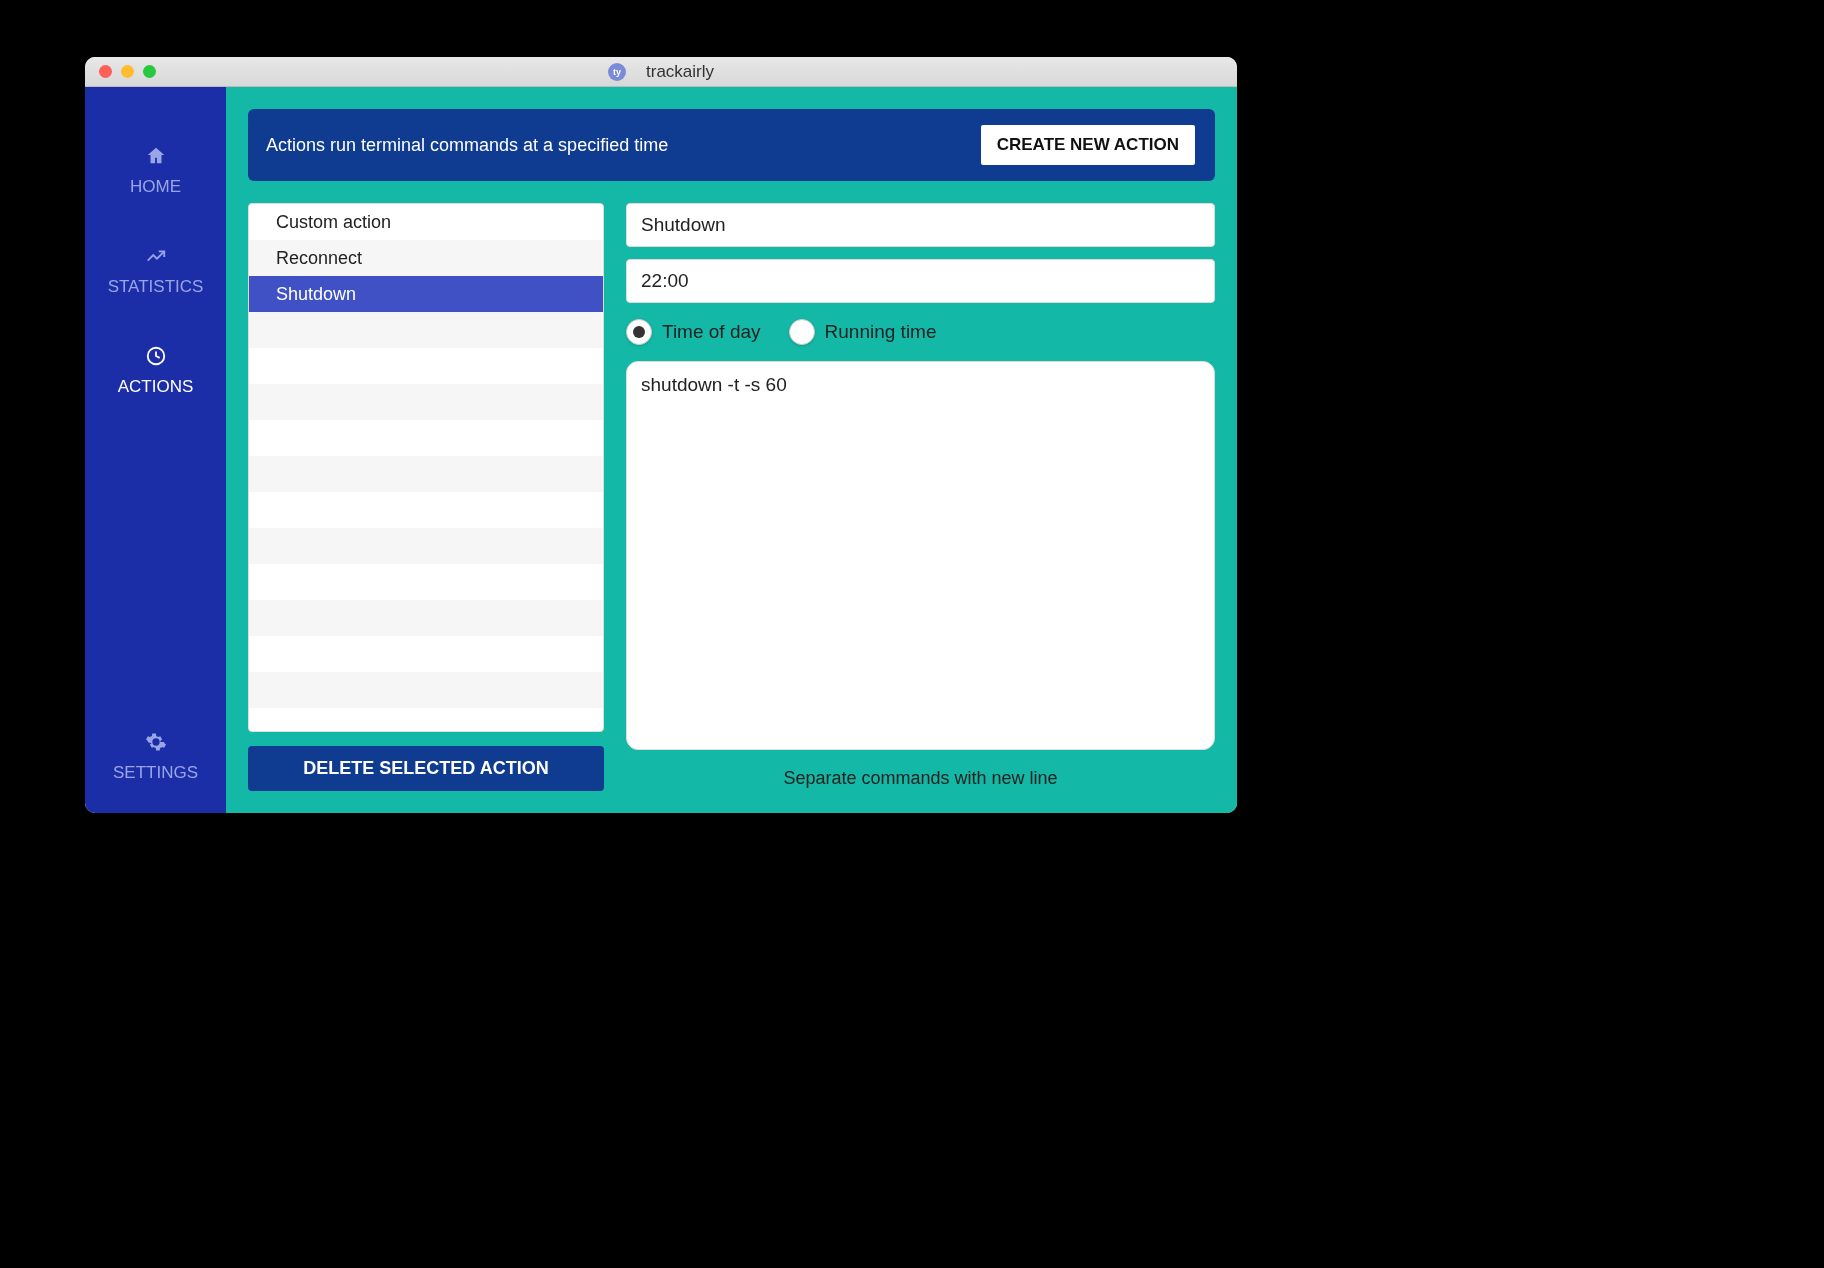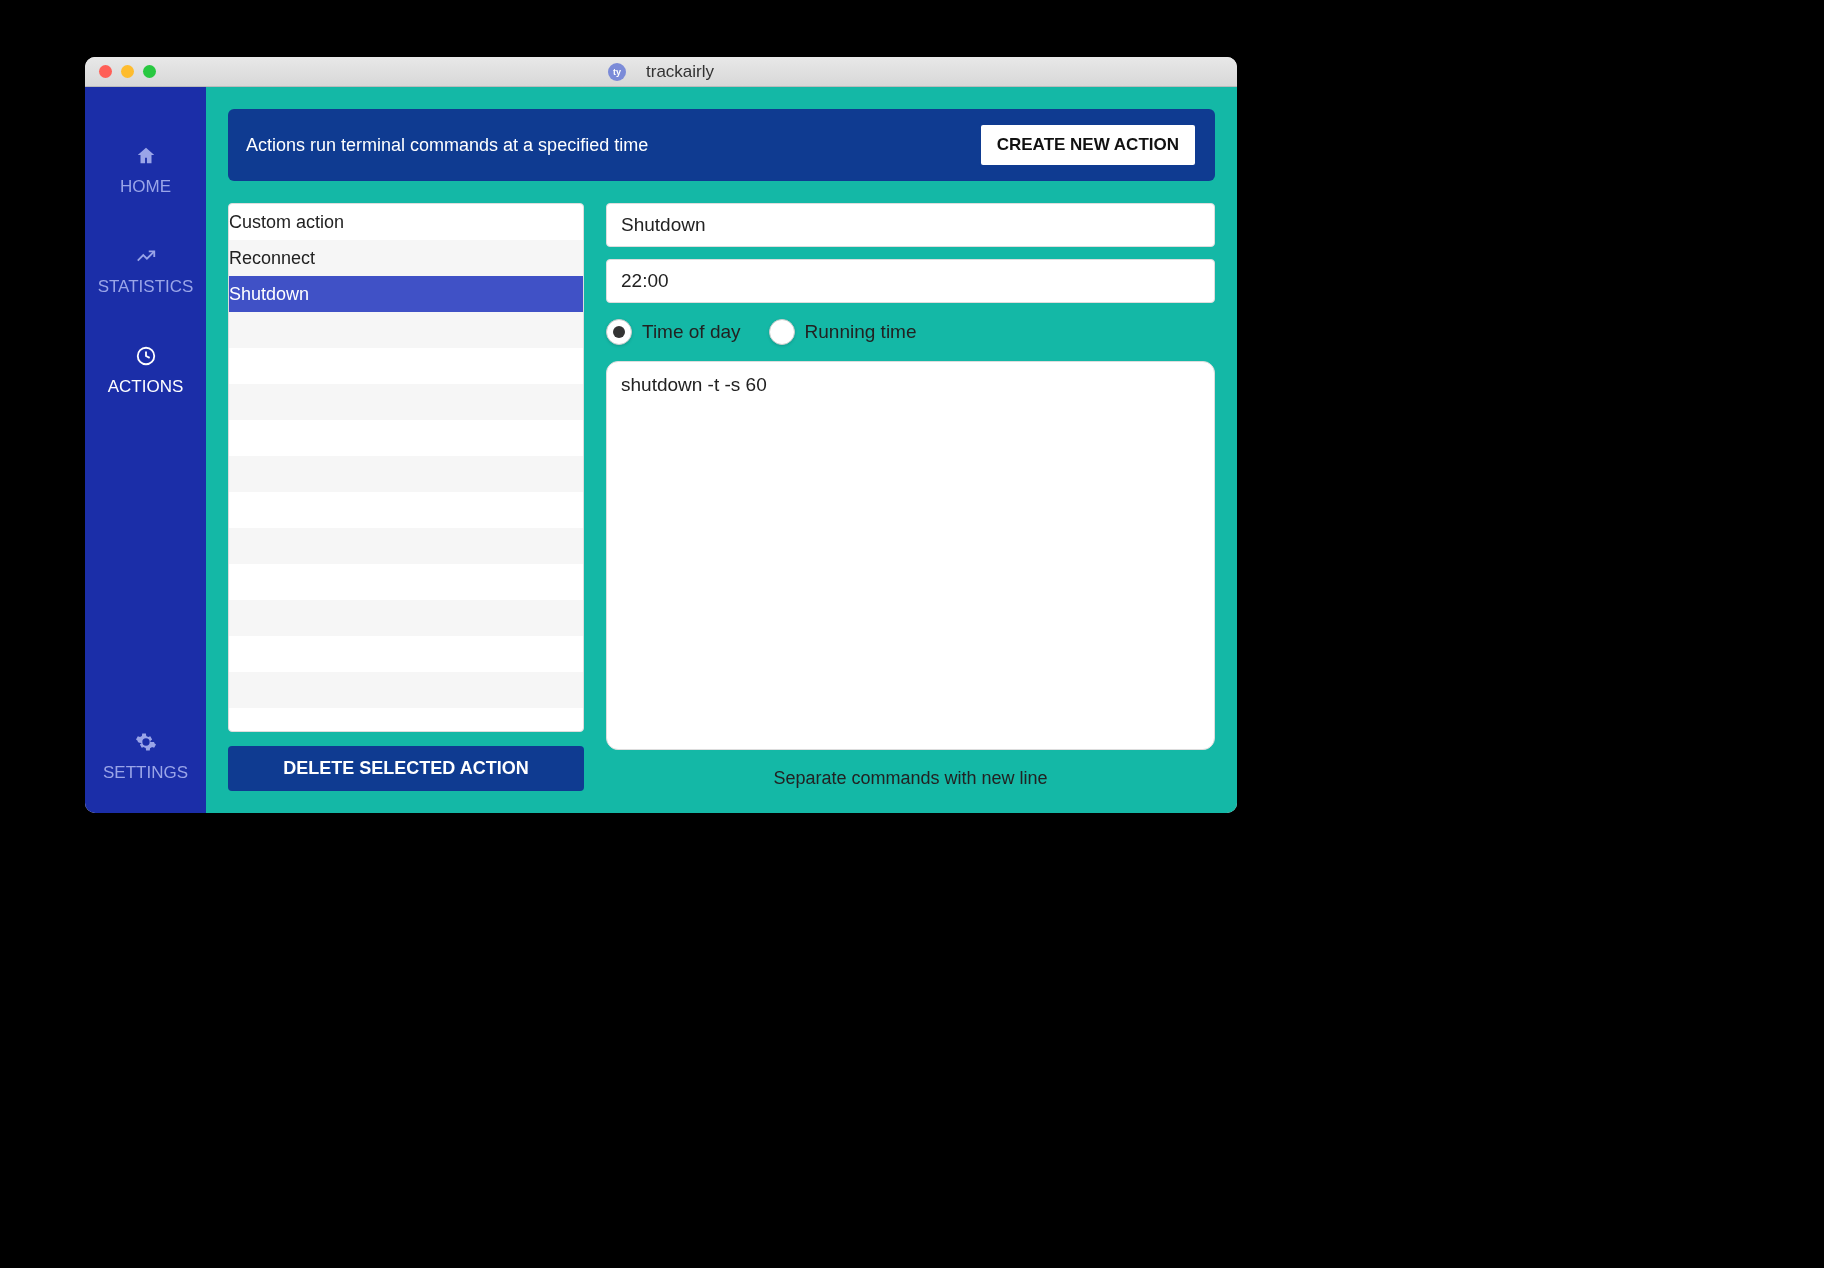--- a/index.html
+++ b/index.html
@@ -56,21 +56,21 @@
   display: flex; align-items: center; justify-content: center;
   color: #fff; font-size: 9px; font-weight: bold;
 }
 .apptitle { font-size: 17px; color: #333; }
 .body {
   flex: 1;
   display: flex;
   min-height: 0;
 }
 .sidebar {
-  width: 121px;
+  width: 141px;
   background: #1b2ea8;
   display: flex;
   flex-direction: column;
   padding-top: 40px;
 }
 .navitem {
   display: flex;
   flex-direction: column;
   align-items: center;
   gap: 10px;
@@ -125,21 +125,21 @@
   flex: 1;
   background: #fff;
   border: 1px solid #ddd;
   border-radius: 4px;
   overflow: hidden;
 }
 .actionrow {
   height: 36px;
   display: flex;
   align-items: center;
-  padding: 0 0;
+  padding: 0 27px;
   font-size: 18px;
   color: #222;
   cursor: pointer;
 }
 .actionrow:nth-child(even) { background: #f6f6f6; }
 .actionrow.selected { background: #4051c6; color: #fff; }
 .actionrow.blank { cursor: default; }
 .delete-btn {
   background: #0f3b91;
   color: #fff;

